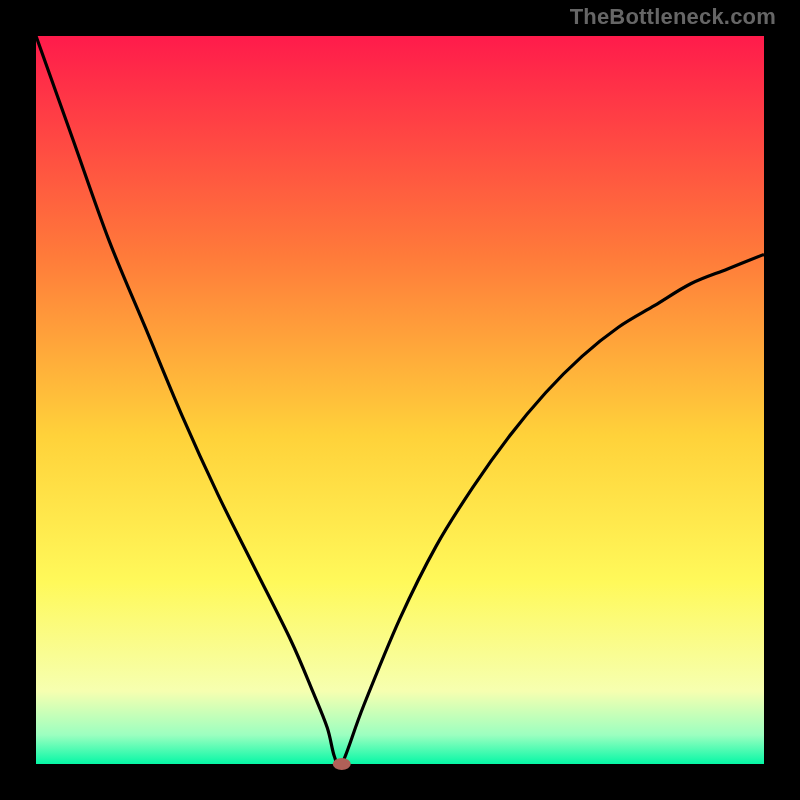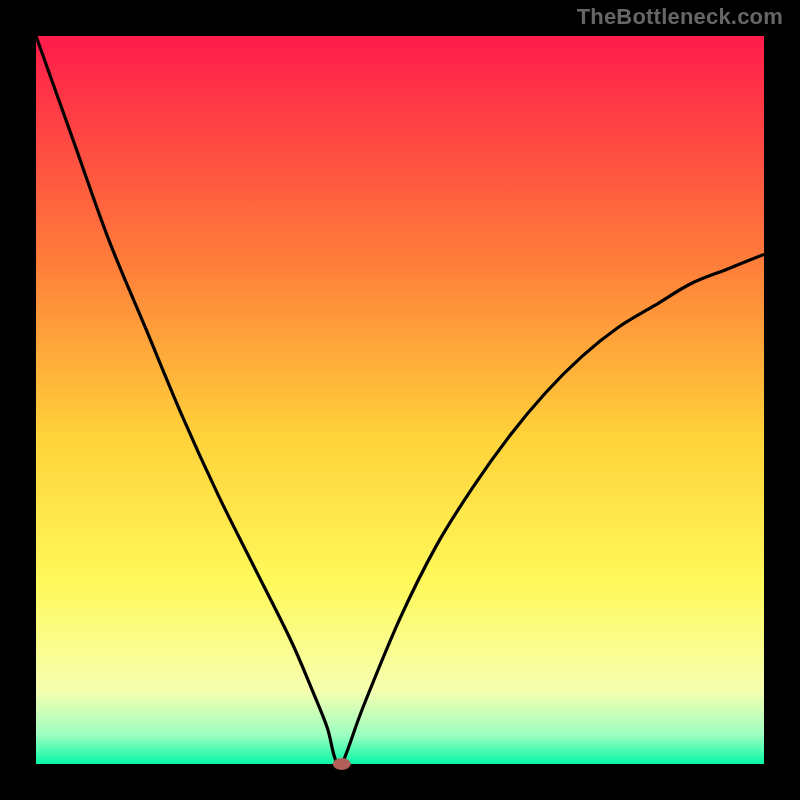--- a/index.html
+++ b/index.html
@@ -13,21 +13,21 @@
   }
   .frame {
     position: relative;
     width: 800px;
     height: 800px;
     background: #000;
   }
   .watermark {
     position: absolute;
     top: 4px;
-    right: 17px;
+    right: 24px;
     color: #666;
     font-size: 22px;
     font-weight: 600;
     letter-spacing: 0.2px;
     z-index: 5;
     user-select: none;
   }
   svg {
     position: absolute;
     top: 0;

